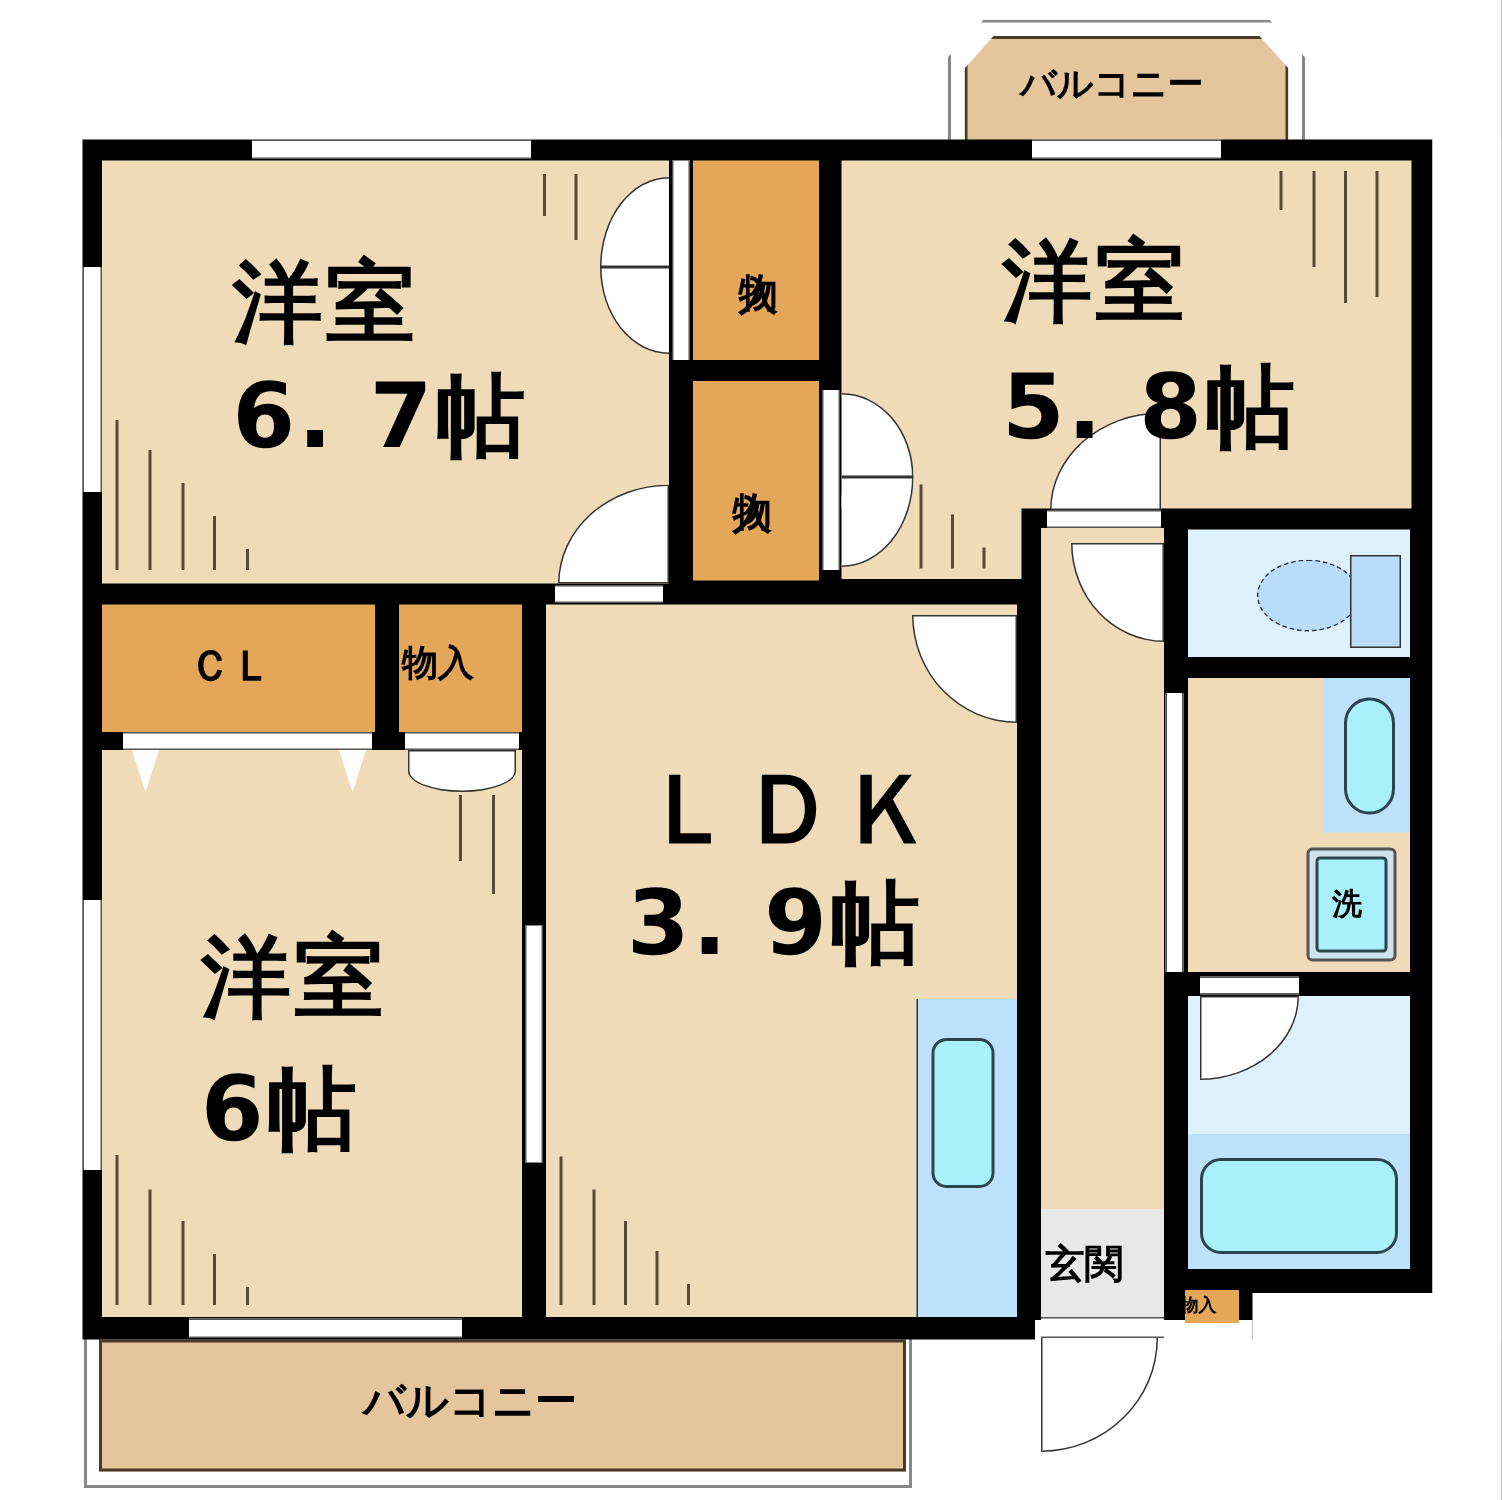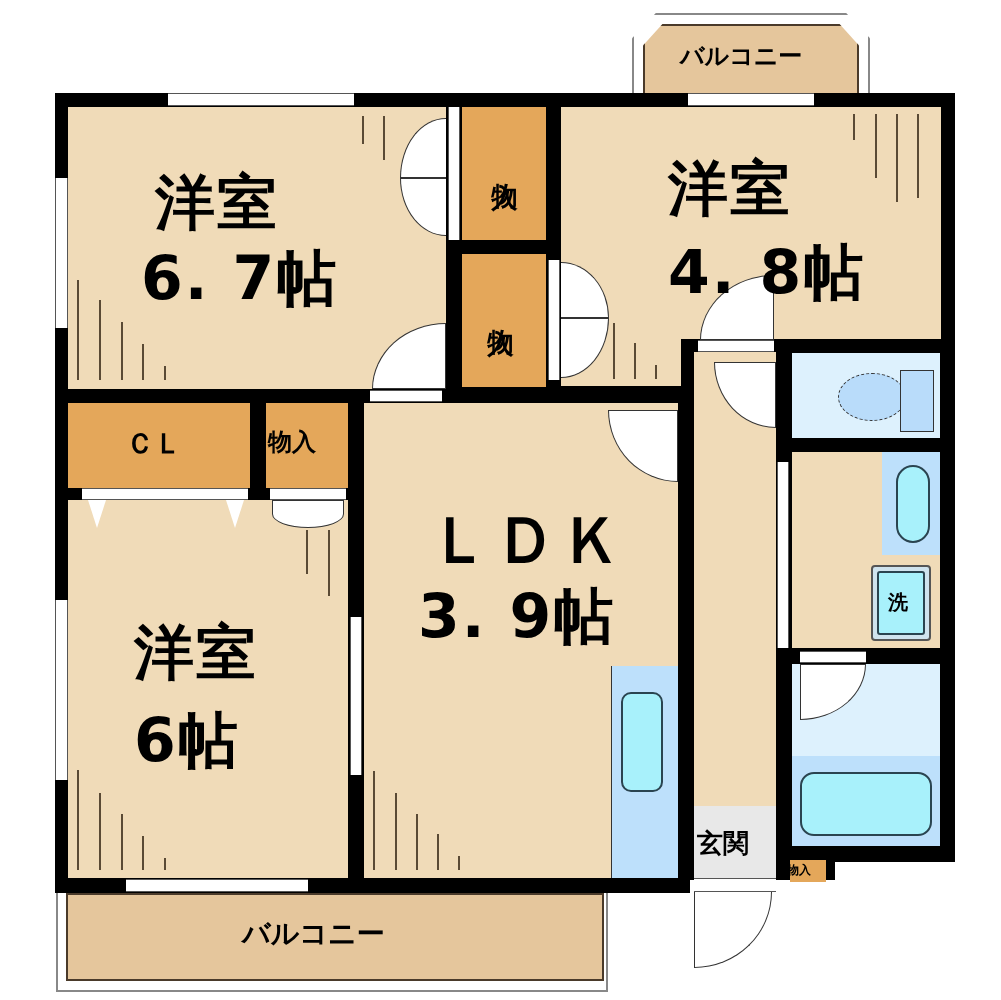--- a/index.html
+++ b/index.html
@@ -136,24 +136,24 @@
 <div class="abs" style="left:871px;top:565px;width:60px;height:76px;background:#cfe3ee;border:2px solid #555;border-radius:4px;">
   <div class="fixture" style="left:4px;top:4px;width:48px;height:64px;border-radius:3px;"></div>
 </div>
 <div class="label" style="left:888px;top:592px;font-size:20px;">洗</div>
 
 <div class="fixture" style="left:800px;top:772px;width:132px;height:64px;border-radius:14px;"></div>
 
 <div class="fixture" style="left:621px;top:692px;width:42px;height:100px;border-radius:10px;"></div>
 
 <div class="label big" style="left:155px;top:172px;">洋室</div>
-<div class="label big" style="left:141px;top:248px;">6. 7帖</div>
+<div class="label big" style="left:155px;top:248px;">6. 7帖</div>
 
 <div class="label big" style="left:668px;top:158px;">洋室</div>
-<div class="label big" style="left:668px;top:242px;">4. 8帖</div>
+<div class="label big" style="left:668px;top:242px;">5. 8帖</div>
 
 <div class="label big" style="left:134px;top:622px;">洋室</div>
 <div class="label big" style="left:134px;top:710px;">6帖</div>
 
 <div class="label big" style="left:428px;top:508px;font-size:64px;">ＬＤＫ</div>
 <div class="label big" style="left:418px;top:586px;">3. 9帖</div>
 
 <div class="label" style="left:697px;top:830px;font-size:26px;">玄関</div>
 
 <div class="label" style="left:488px;top:136px;font-size:26px;width:30px;text-align:center;line-height:34px;">

